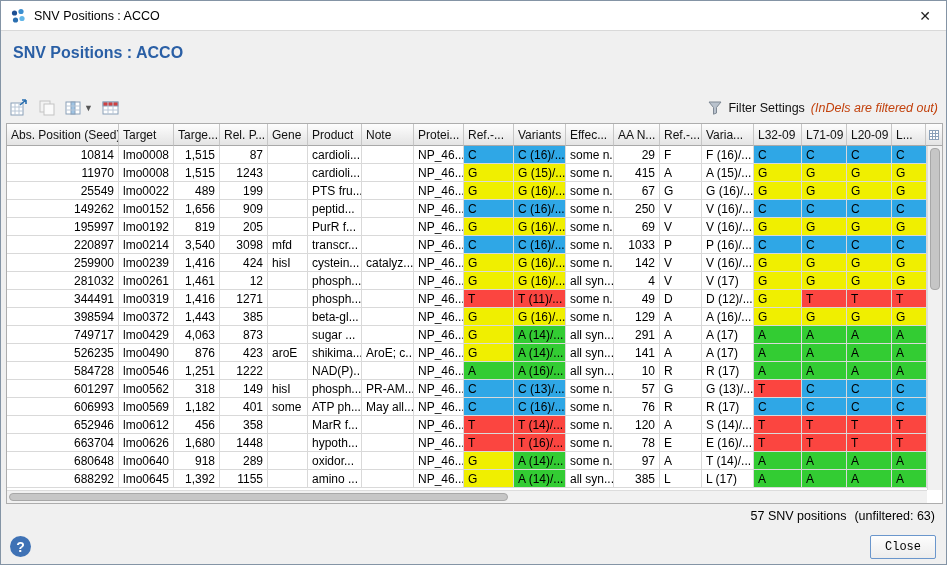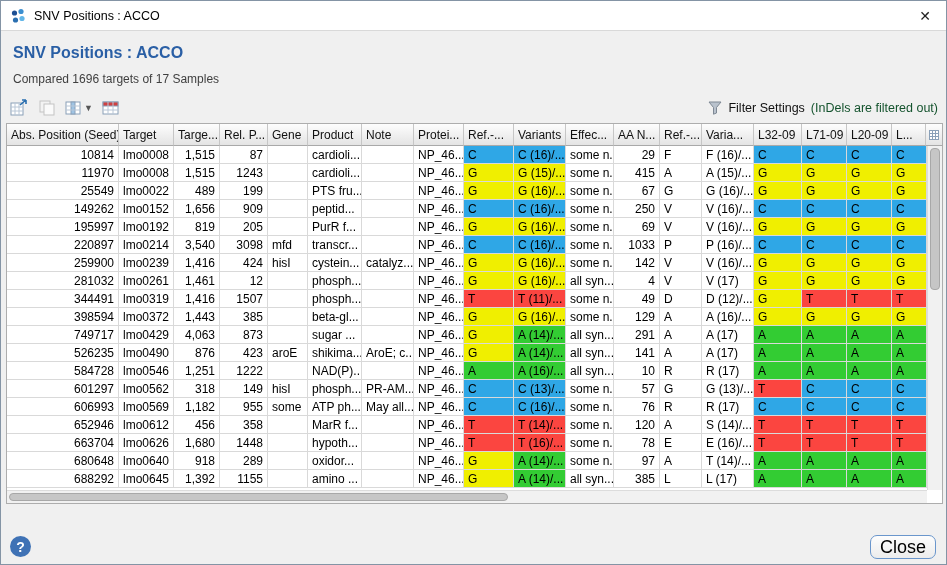--- a/index.html
+++ b/index.html
@@ -12,58 +12,57 @@
 
   
   .page-title{position:absolute;top:43px;left:12px;font-size:16px;font-weight:bold;color:#2a5fa5;}
   .subtitle{position:absolute;top:71px;left:12px;font-size:12px;color:#3f3f3f;}
 
   
   .toolbar-left{position:absolute;top:96px;left:9px;display:flex;align-items:center;gap:9px;height:22px;}
   .tbtn{display:flex;align-items:center;justify-content:center;height:22px;}
   .caret{font-size:9px;color:#555;margin-left:2px;}
   .toolbar-right{position:absolute;top:96px;right:8px;display:flex;align-items:center;gap:6px;height:22px;font-size:12.5px;}
-  .filter-note{color:#14532d;}
+  .filter-note{color:#c2410c;font-style:italic;}
 
   
   .tablewrap{position:absolute;top:122px;left:5px;width:937px;height:381px;background:#fff;border:1px solid #adadad;box-sizing:border-box;overflow:hidden;}
   table{border-collapse:separate;border-spacing:0;table-layout:fixed;width:920px;}
   th{height:22px;box-sizing:border-box;background:linear-gradient(#fdfdfd,#e4e4e4);border-right:1px solid #c6c6c6;border-bottom:1px solid #a9a9a9;font-weight:normal;font-size:12px;text-align:left;padding:0 4px;white-space:nowrap;overflow:hidden;}
   td{height:18px;box-sizing:border-box;border-right:1px solid #d9d9d9;border-bottom:1px solid #d9d9d9;padding:0 4px;font-size:12px;white-space:nowrap;overflow:hidden;color:#000;}
   td.num{text-align:right;}
   .corner{position:absolute;top:0;right:0;width:17px;height:22px;background:linear-gradient(#fdfdfd,#e4e4e4);border-left:1px solid #c6c6c6;border-bottom:1px solid #a9a9a9;display:flex;align-items:center;justify-content:center;box-sizing:border-box;}
   .vscroll{position:absolute;top:22px;right:0;width:15px;bottom:13px;background:#f1f1f1;border-left:1px solid #dcdcdc;box-sizing:border-box;}
   .vthumb{position:absolute;top:2px;left:2px;right:2px;height:140px;background:#c6c6c6;border:1px solid #a8a8a8;border-radius:4px;}
   .hscroll{position:absolute;left:0;right:15px;bottom:0;height:13px;background:#f1f1f1;border-top:1px solid #dcdcdc;box-sizing:border-box;}
   .hthumb{position:absolute;left:2px;top:2px;bottom:2px;width:54%;background:#c6c6c6;border:1px solid #a8a8a8;border-radius:4px;}
 
   
   .status{position:absolute;top:508px;right:11px;font-size:12.5px;color:#000;}
   .status .sep{display:inline-block;width:8px;}
   .helpbtn{position:absolute;left:9px;top:535px;width:21px;height:21px;border-radius:50%;background:#3f72b5;color:#fff;font-weight:bold;font-size:14px;display:flex;align-items:center;justify-content:center;}
-  .closebtn{position:absolute;right:10px;top:534px;width:66px;height:24px;background:linear-gradient(#fdfdfd,#ececec);border:1px solid #6a96cc;border-radius:7px;font-size:18px;font-family:Liberation Sans, sans-serif;color:#000;}
+  .closebtn{position:absolute;right:10px;top:534px;width:66px;height:24px;background:linear-gradient(#fdfdfd,#ececec);border:1px solid #6a96cc;border-radius:2px;font-size:12px;font-family:Liberation Mono, monospace;color:#000;}
 </style>
 </head>
 <body>
 
 <div class="window">
 
   <div class="titlebar">
     <svg width="16" height="16" viewBox="0 0 16 16">
       <circle cx="4.5" cy="5" r="2.6" fill="#1d4f93"></circle>
       <circle cx="11" cy="3.5" r="2.6" fill="#3c8fd0"></circle>
       <circle cx="12" cy="10.5" r="2.6" fill="#62b6e8"></circle>
       <circle cx="5.5" cy="12" r="2.6" fill="#2a6fb0"></circle>
     </svg>
     <span class="title">SNV Positions : ACCO</span>
     <span class="winclose">✕</span>
   </div>
 
   <div class="page-title">SNV Positions : ACCO</div>
-  <div class="subtitle">Compared 1696 targets of 17 Samples</div>
 
   <div class="toolbar-left">
     <span class="tbtn">
       <svg width="19" height="18" viewBox="0 0 19 18">
         <rect x="1" y="4" width="12" height="12" fill="#ffffff" stroke="#8aa0b8"></rect>
         <line x1="1" y1="8" x2="13" y2="8" stroke="#b8c6d6"></line>
         <line x1="1" y1="12" x2="13" y2="12" stroke="#b8c6d6"></line>
         <line x1="5" y1="4" x2="5" y2="16" stroke="#b8c6d6"></line>
         <line x1="9" y1="4" x2="9" y2="16" stroke="#b8c6d6"></line>
         <path d="M10 6 L16 1 M16 1 L12 1 M16 1 L16 5" stroke="#2a6fb0" stroke-width="1.6" fill="none"></path>
@@ -305,21 +304,21 @@
             <td>V (17)</td>
             <td style="background: rgb(240, 239, 0);">G</td>
             <td style="background: rgb(240, 239, 0);">G</td>
             <td style="background: rgb(240, 239, 0);">G</td>
             <td style="background: rgb(240, 239, 0);">G</td>
           </tr>
           <tr>
             <td class="num">344491</td>
             <td>lmo0319</td>
             <td class="num">1,416</td>
-            <td class="num">1507</td>
+            <td class="num">1271</td>
             <td></td>
             <td>phosph...</td>
             <td></td>
             <td>NP_46...</td>
             <td style="background: rgb(251, 69, 64);">T</td>
             <td style="background: rgb(251, 69, 64);">T (11)/...</td>
             <td>some n...</td>
             <td class="num">49</td>
             <td>D</td>
             <td>D (12)/...</td>
@@ -425,21 +424,21 @@
             <td>G (13)/...</td>
             <td style="background: rgb(251, 69, 64);">T</td>
             <td style="background: rgb(47, 167, 230);">C</td>
             <td style="background: rgb(47, 167, 230);">C</td>
             <td style="background: rgb(47, 167, 230);">C</td>
           </tr>
           <tr>
             <td class="num">606993</td>
             <td>lmo0569</td>
             <td class="num">1,182</td>
-            <td class="num">955</td>
+            <td class="num">401</td>
             <td>some</td>
             <td>ATP ph...</td>
             <td>May all...</td>
             <td>NP_46...</td>
             <td style="background: rgb(47, 167, 230);">C</td>
             <td style="background: rgb(47, 167, 230);">C (16)/...</td>
             <td>some n...</td>
             <td class="num">76</td>
             <td>R</td>
             <td>R (17)</td>
@@ -540,17 +539,20 @@
       </svg>
     </div>
     <div class="vscroll">
       <div class="vthumb"></div>
     </div>
     <div class="hscroll">
       <div class="hthumb"></div>
     </div>
   </div>
 
+  <div class="status">
+    <span>57 SNV positions</span><span class="sep"></span><span>(unfiltered: 63)</span>
+  </div>
 
   <div class="helpbtn">?</div>
   <button class="closebtn">Close</button>
 
 </div>
 
 </body></html>

